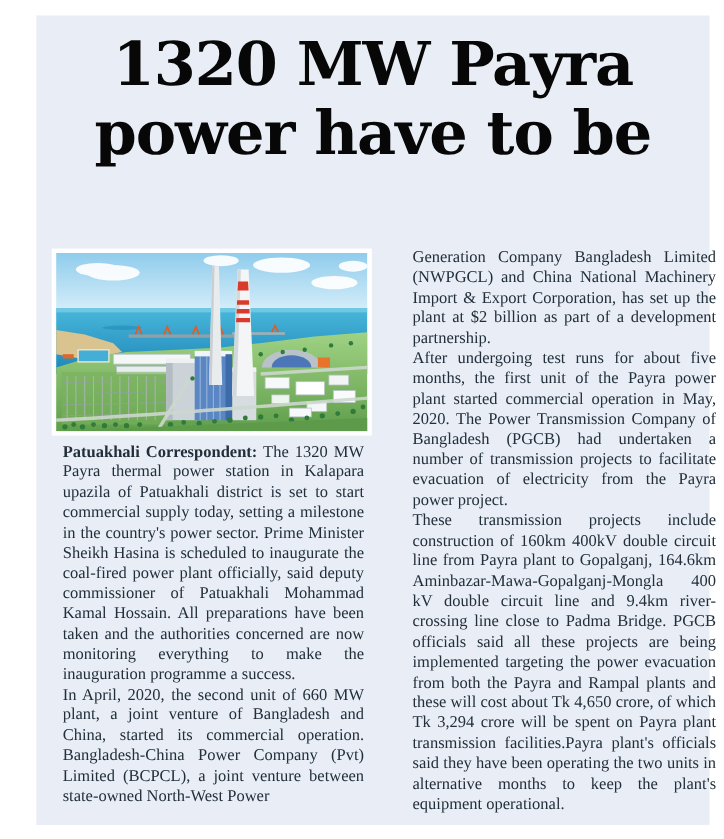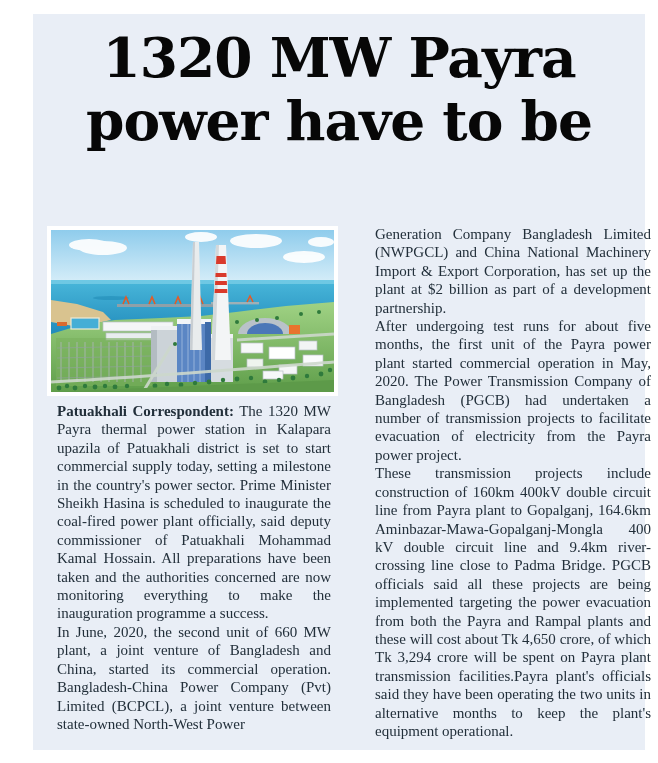--- a/index.html
+++ b/index.html
@@ -215,21 +215,21 @@
           <circle cx="250" cy="84" r="2"></circle>
         <circle cx="268" cy="82" r="2"></circle>
       </g>
 
       <polygon points="0,162 283,150 283,162" fill="#5d9a49"></polygon>
     </svg>
   </div>
 
   <div class="col col-left">
     <p><span class="lead">Patuakhali Correspondent:</span><span> The 1320 MW Payra thermal power station in Kalapara upazila of Patuakhali district is set to start commercial supply today, setting a milestone in the country's power sector. Prime Minister Sheikh Hasina is scheduled to inaugurate the coal-fired power plant officially, said deputy commissioner of Patuakhali Mohammad Kamal Hossain. All preparations have been taken and the authorities concerned are now monitoring everything to make the inauguration programme a success.</span></p>
-    <p>In June, 2020, the second unit of 660 MW plant, a joint venture of Bangladesh and China, started its commercial operation. Bangladesh-China Power Company (Pvt) Limited (BCPCL), a joint venture between state-owned North-West Power</p>
+    <p>In April, 2020, the second unit of 660 MW plant, a joint venture of Bangladesh and China, started its commercial operation. Bangladesh-China Power Company (Pvt) Limited (BCPCL), a joint venture between state-owned North-West Power</p>
   </div>
 
   <div class="col col-right">
     <p>Generation Company Bangladesh Limited (NWPGCL) and China National Machinery Import &amp; Export Corporation, has set up the plant at $2 billion as part of a development partnership.</p>
     <p>After undergoing test runs for about five months, the first unit of the Payra power plant started commercial operation in May, 2020. The Power Transmission Company of Bangladesh (PGCB) had undertaken a number of transmission projects to facilitate evacuation of electricity from the Payra power project.</p>
     <p>These transmission projects include construction of 160km 400kV double circuit line from Payra plant to Gopalganj, 164.6km Aminbazar-Mawa-Gopalganj-Mongla 400 kV double circuit line and 9.4km river-crossing line close to Padma Bridge. PGCB officials said all these projects are being implemented targeting the power evacuation from both the Payra and Rampal plants and these will cost about Tk 4,650 crore, of which Tk 3,294 crore will be spent on Payra plant transmission facilities.Payra plant's officials said they have been operating the two units in alternative months to keep the plant's equipment operational.</p>
   </div>
 
 </div>
 

